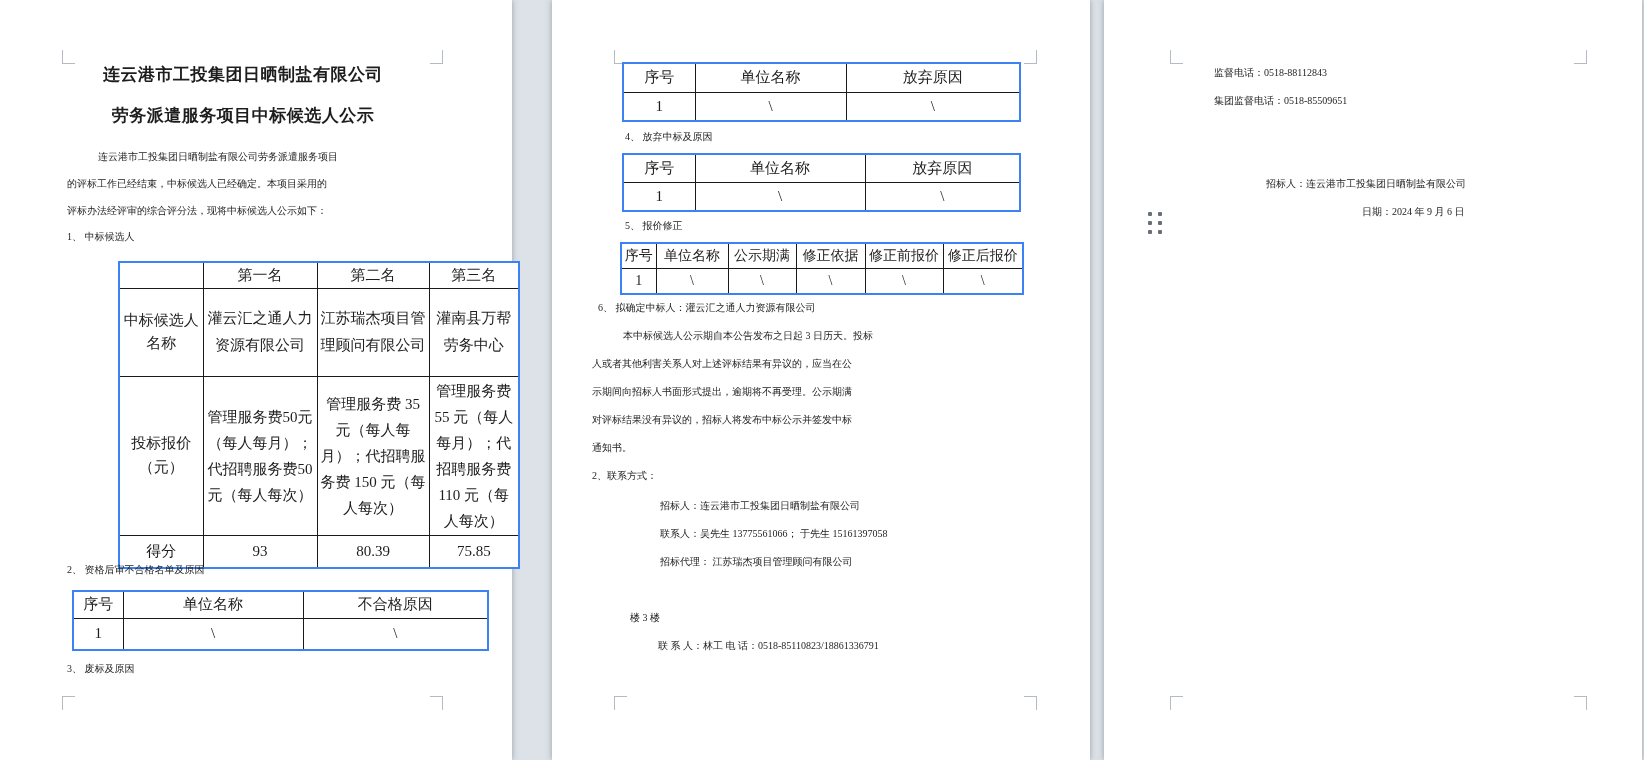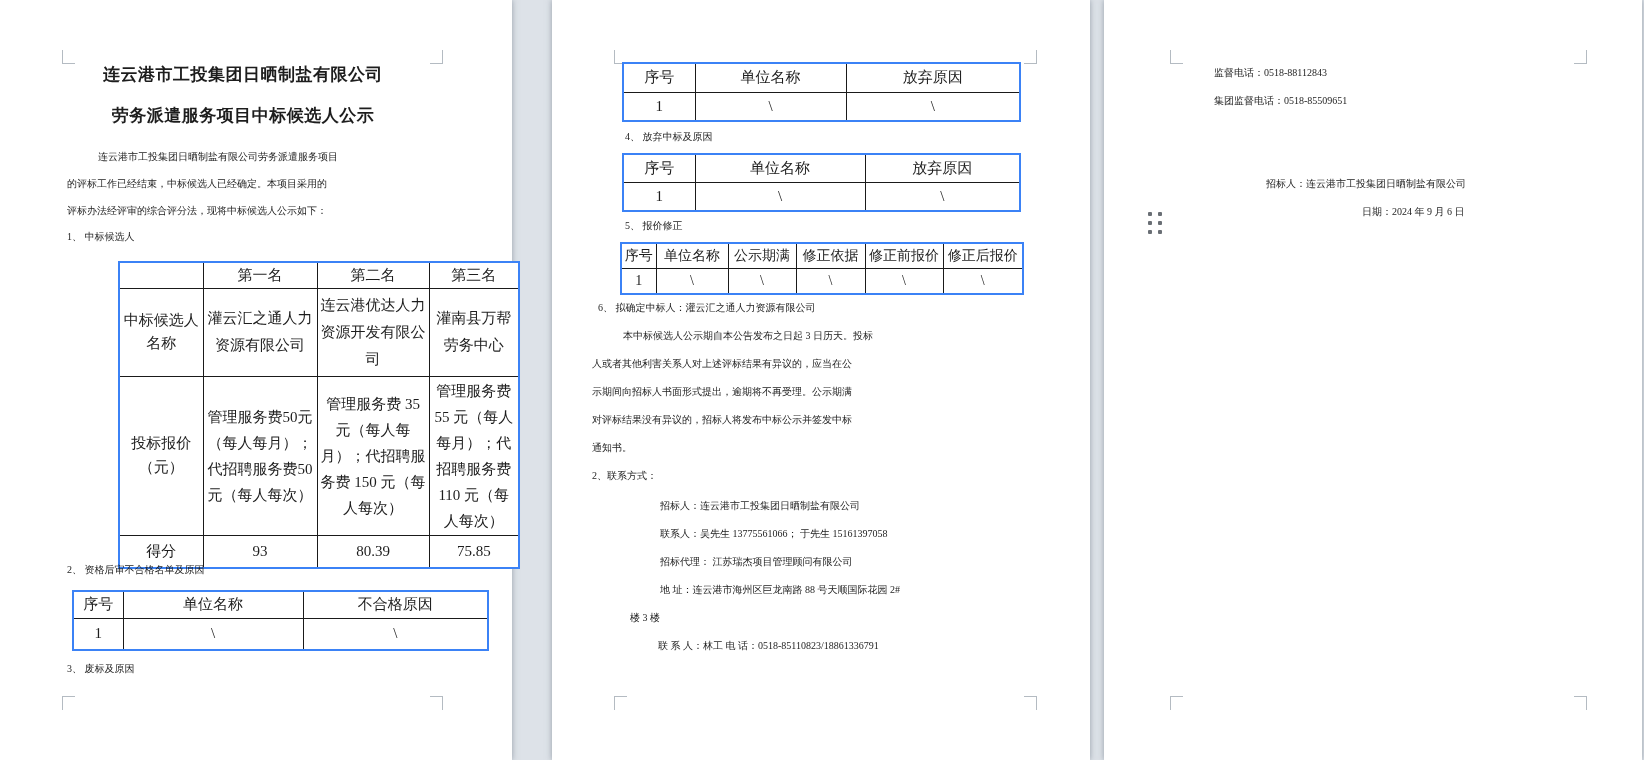--- a/index.html
+++ b/index.html
@@ -54,21 +54,21 @@
           <tr style="height:26px">
         <td></td>
         <td>第一名</td>
         <td>第二名</td>
         <td>第三名</td>
       </tr>
       <tr style="height:88px">
         <td class="pre">中标候选人
 名称</td>
         <td class="name">灌云汇之通人力资源有限公司</td>
-        <td class="name">连云港优达人力资源开发有限公司</td>
+        <td class="name">江苏瑞杰项目管理顾问有限公司</td>
         <td class="name">灌南县万帮劳务中心</td>
       </tr>
       <tr style="height:140px">
         <td class="pre">投标报价
 （元）</td>
         <td class="wrap">管理服务费50元（每人每月）；代招聘服务费50元（每人每次）</td>
         <td class="wrap">管理服务费 35 元（每人每月）；代招聘服务费 150 元（每人每次）</td>
         <td class="wrap">管理服务费 55 元（每人每月）；代招聘服务费 110 元（每人每次）</td>
       </tr>
       <tr style="height:33px">
@@ -190,21 +190,20 @@
     <div class="ln" style="left:40px;top:358px;">人或者其他利害关系人对上述评标结果有异议的，应当在公</div>
     <div class="ln" style="left:40px;top:386px;">示期间向招标人书面形式提出，逾期将不再受理。公示期满</div>
     <div class="ln" style="left:40px;top:414px;">对评标结果没有异议的，招标人将发布中标公示并签发中标</div>
     <div class="ln" style="left:40px;top:442px;">通知书。</div>
 
     <div class="ln" style="left:40px;top:470px;">2、联系方式：</div>
 
     <div class="ln" style="left:108px;top:500px;">招标人：连云港市工投集团日晒制盐有限公司</div>
     <div class="ln" style="left:108px;top:528px;">联系人：吴先生 13775561066； 于先生 15161397058</div>
     <div class="ln" style="left:108px;top:556px;">招标代理： 江苏瑞杰项目管理顾问有限公司</div>
-    <div class="ln" style="left:108px;top:584px;">地 址：连云港市海州区巨龙南路 88 号天顺国际花园 2#</div>
     <div class="ln" style="left:78px;top:612px;">楼 3 楼</div>
     <div class="ln" style="left:106px;top:640px;">联 系 人：林工  电 话：0518-85110823/18861336791</div>
   </div>
 
   <div class="page" style="left:1104px;">
     <div class="mark tl" style="left:66px;top:50px;"></div>
     <div class="mark tr" style="left:470px;top:50px;"></div>
     <div class="mark bl" style="left:66px;top:696px;"></div>
     <div class="mark br" style="left:470px;top:696px;"></div>
 

